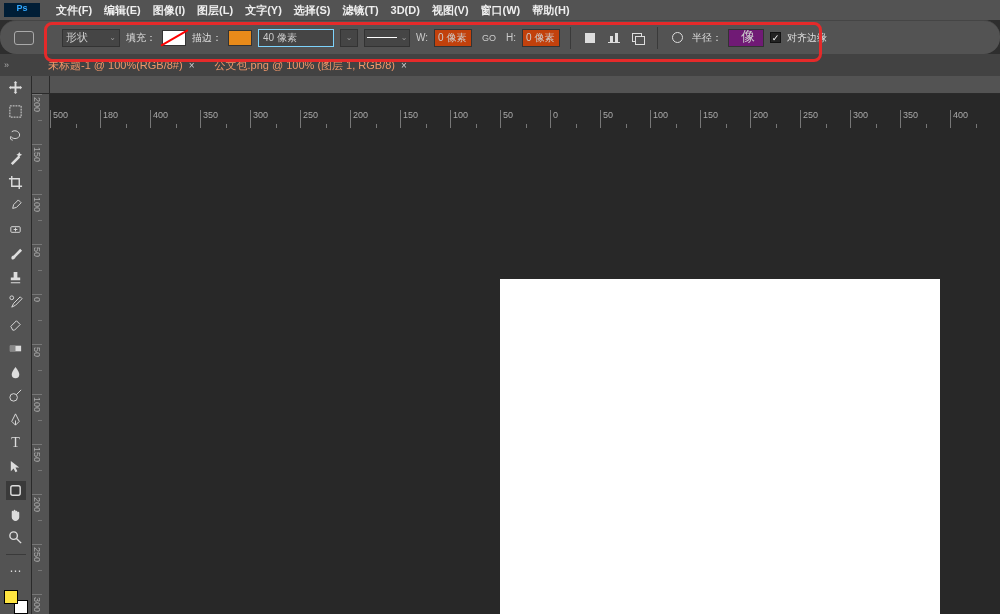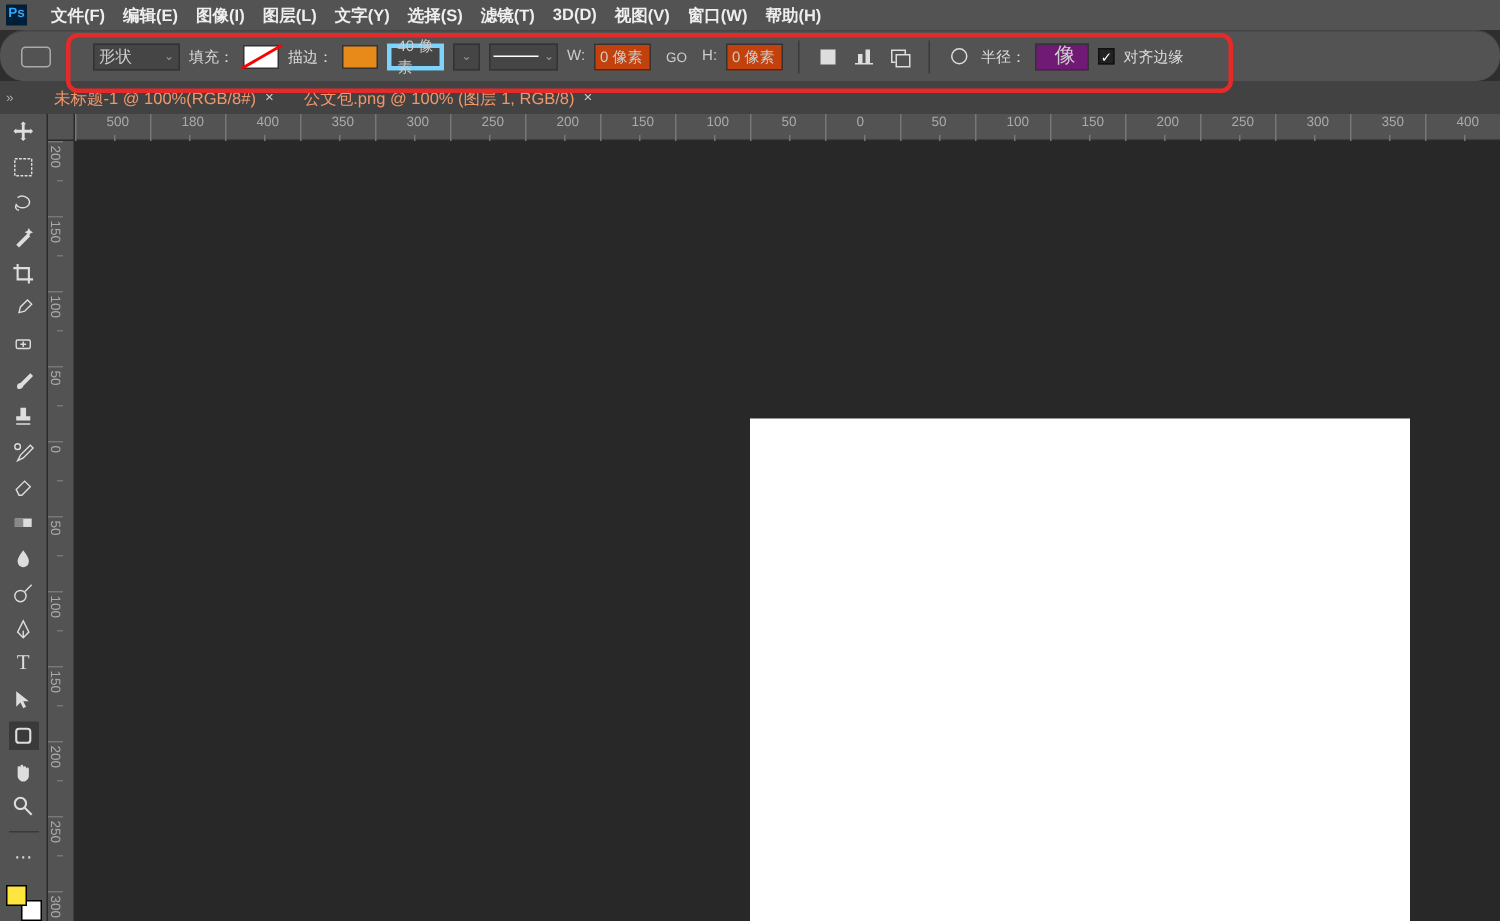--- a/index.html
+++ b/index.html
@@ -1,34 +1,34 @@
 <!DOCTYPE html>
 <html><head>
 <meta charset="utf-8">
 <style>
 * { margin: 0; padding: 0; box-sizing: border-box; font-family: "Microsoft YaHei", Arial, sans-serif; }
 body { width: 1000px; height: 614px; background: #2e2e2e; overflow: hidden; color: #ccc; font-size: 11px; position: relative; }
 
 
 .menubar { height: 20px; background: #535353; display: flex; align-items: center; padding-left: 4px; gap: 0; }
-.app-icon { width: 14px; height: 14px; background: #001e36; display: flex; align-items: flex-start; justify-content: center; margin-right: 10px; }
+.app-icon { width: 36px; height: 14px; background: #001e36; display: flex; align-items: flex-start; justify-content: center; margin-right: 10px; }
 .app-icon span { color: #31a8ff; font-size: 9px; font-weight: bold; }
 .menu-item { padding: 0 6px; color: #eee; font-size: 11px; cursor: pointer; font-weight: bold; }
 
 
 .optionsbar { height: 34px; background: #535353; display: flex; align-items: center; padding-left: 14px; gap: 6px; position: relative; border-top: 1px solid #454545; border-radius: 16px; }
 .tool-indicator { width: 20px; height: 14px; border: 1px solid #aaa; border-radius: 3px; margin-right: 22px; }
 .opt-dropdown { width: 58px; height: 18px; background: #454545; border: 1px solid #333; display: flex; align-items: center; justify-content: space-between; padding: 0 3px; font-size: 11px; }
 .chev { font-size: 8px; color: #999; }
 .opt-label { font-size: 10px; color: #ddd; }
 .swatch { width: 24px; height: 16px; border: 1px solid #333; position: relative; }
 .swatch.nofill { background: #fff; }
 .swatch.nofill::after { content: ''; position: absolute; width: 140%; height: 2px; background: #f00; transform: rotate(-30deg); top: 6px; left: -4px; }
 .swatch.orange { background: #e88a1a; }
-.opt-input { width: 38px; height: 18px; background: #454545; border: 3px solid #7dd3fc; display: flex; align-items: center; padding: 0 4px; font-size: 10px; }
+.opt-input { width: 76px; height: 18px; background: #454545; border: 1px solid #7dd3fc; display: flex; align-items: center; padding: 0 4px; font-size: 10px; }
 .small-dd { width: 18px; height: 18px; background: #454545; border: 1px solid #333; display: flex; align-items: center; justify-content: center; }
 .stroke-style { width: 46px; height: 18px; background: #454545; border: 1px solid #333; display: flex; align-items: center; justify-content: center; }
 .stroke-line { width: 30px; height: 1px; background: #fff; }
 .wh-label { font-size: 10px; }
 .wh-input { width: 38px; height: 18px; background: #c2410c; border: 1px solid #333; padding: 0 3px; font-size: 10px; display: flex; align-items: center; }
 .link-btn { font-size: 9px; color: #ccc; padding: 0 4px; }
 .icon-btn { width: 18px; height: 18px; display: flex; align-items: center; justify-content: center; cursor: pointer; }
 .shape-icon { width: 10px; height: 10px; background: #ddd; }
 .align-icon { width: 12px; height: 10px; border-bottom: 1px solid #ddd; position: relative; }
 .align-icon::before { content:''; position:absolute; left:2px; bottom:0; width:3px; height:6px; background:#ddd; }
@@ -39,39 +39,39 @@
 .gear-icon { width:11px; height:11px; border:1px solid #ddd; border-radius:50%; position:relative; }
 .gear-icon::after { content:''; position:absolute; width:3px; height:3px; background:#535353; border-radius:50%; top:3px; left:3px; }
 .radius-input { width: 36px; height: 18px; background: #701a75; border: 1px solid #333; padding: 0 12px; font-size: 14px; display: flex; align-items: center; overflow:hidden; }
 .chk { width:11px; height:11px; background:#222; border:1px solid #111; display:flex; align-items:center; justify-content:center; color:#fff; font-size:9px; }
 
 .divider { width:1px; height:22px; background:#3a3a3a; margin: 0 4px; }
 
 .highlight-box { position: absolute; left: 44px; top: 22px; width: 778px; height: 40px; border: 3px solid #e52a2a; border-radius: 8px; pointer-events: none; z-index: 100; }
 
 
-.tabbar { height: 22px; background: #424242; display: flex; align-items: center; padding-left: 36px; gap: 20px; }
+.tabbar { height: 22px; background: #424242; display: flex; align-items: center; padding-left: 48px; gap: 20px; }
 .doc-tab { color: #f0976a; font-size: 11px; display: flex; align-items: center; gap: 6px; }
 .doc-tab .close { color: #ccc; font-size: 10px; }
 
 
 .main { display: flex; height: 538px; }
 .toolbox { width: 32px; background: #535353; border-right: 1px solid #2a2a2a; display: flex; flex-direction: column; align-items: center; padding-top: 2px; gap: 4px; position: relative; }
 .toolbox::before { content:'»'; position:absolute; top:-16px; left:4px; color:#aaa; font-size:9px; }
 .tool { width: 20px; height: 20px; display: flex; align-items: center; justify-content: center; cursor: pointer; color: #ddd; position: relative; }
 .tool.active { background: #3a3a3a; }
 .tool svg { width:15px; height:15px; }
 
 .fg-bg { position: relative; width: 24px; height: 24px; margin-top: 6px; }
 .fg-sw { position:absolute; width:14px; height:14px; background:#ffe540; border:1px solid #000; top:0; left:0; z-index:2; }
 .bg-sw { position:absolute; width:14px; height:14px; background:#fff; border:1px solid #000; bottom:0; right:0; }
 
 .canvas-area { flex:1; background: #282828; position: relative; overflow: hidden; }
 .ruler-h { height: 18px; background: #535353; border-bottom:1px solid #2a2a2a; margin-left: 18px; position: relative; display:flex; }
-.ruler-h .tick { position: relative; flex:0 0 50px; border-left:1px solid #777; color:#aaa; font-size:9px; padding-left:20px; height:18px; }
+.ruler-h .tick { position: relative; flex:0 0 50px; border-left:1px solid #777; color:#aaa; font-size:9px; padding-left:2px; height:18px;margin-top:34px; }
 .ruler-h .tick::after{content:'';position:absolute;left:25px;bottom:0;width:1px;height:4px;background:#777;}
 .ruler-v { width: 18px; background: #535353; border-right:1px solid #2a2a2a; position: absolute; left:0; top:18px; bottom:0; }
 .ruler-v .vtick { height:50px; border-top:1px solid #777; color:#aaa; font-size:9px; writing-mode: vertical-rl; padding-top:2px; position:relative; }
 .ruler-v .vtick::after{content:'';position:absolute;top:25px;right:0;height:1px;width:4px;background:#777;}
 .ruler-corner { position:absolute; left:0; top:0; width:18px; height:18px; background:#535353; border-right:1px solid #2a2a2a; border-bottom:1px solid #2a2a2a; }
 .canvas-inner { position: absolute; left: 18px; top: 18px; right:0; bottom:0; }
 .artboard { position:absolute; left: 450px; top: 185px; width: 440px; height: 335px; background: #fff; }
 </style>
 </head>
 <body>

